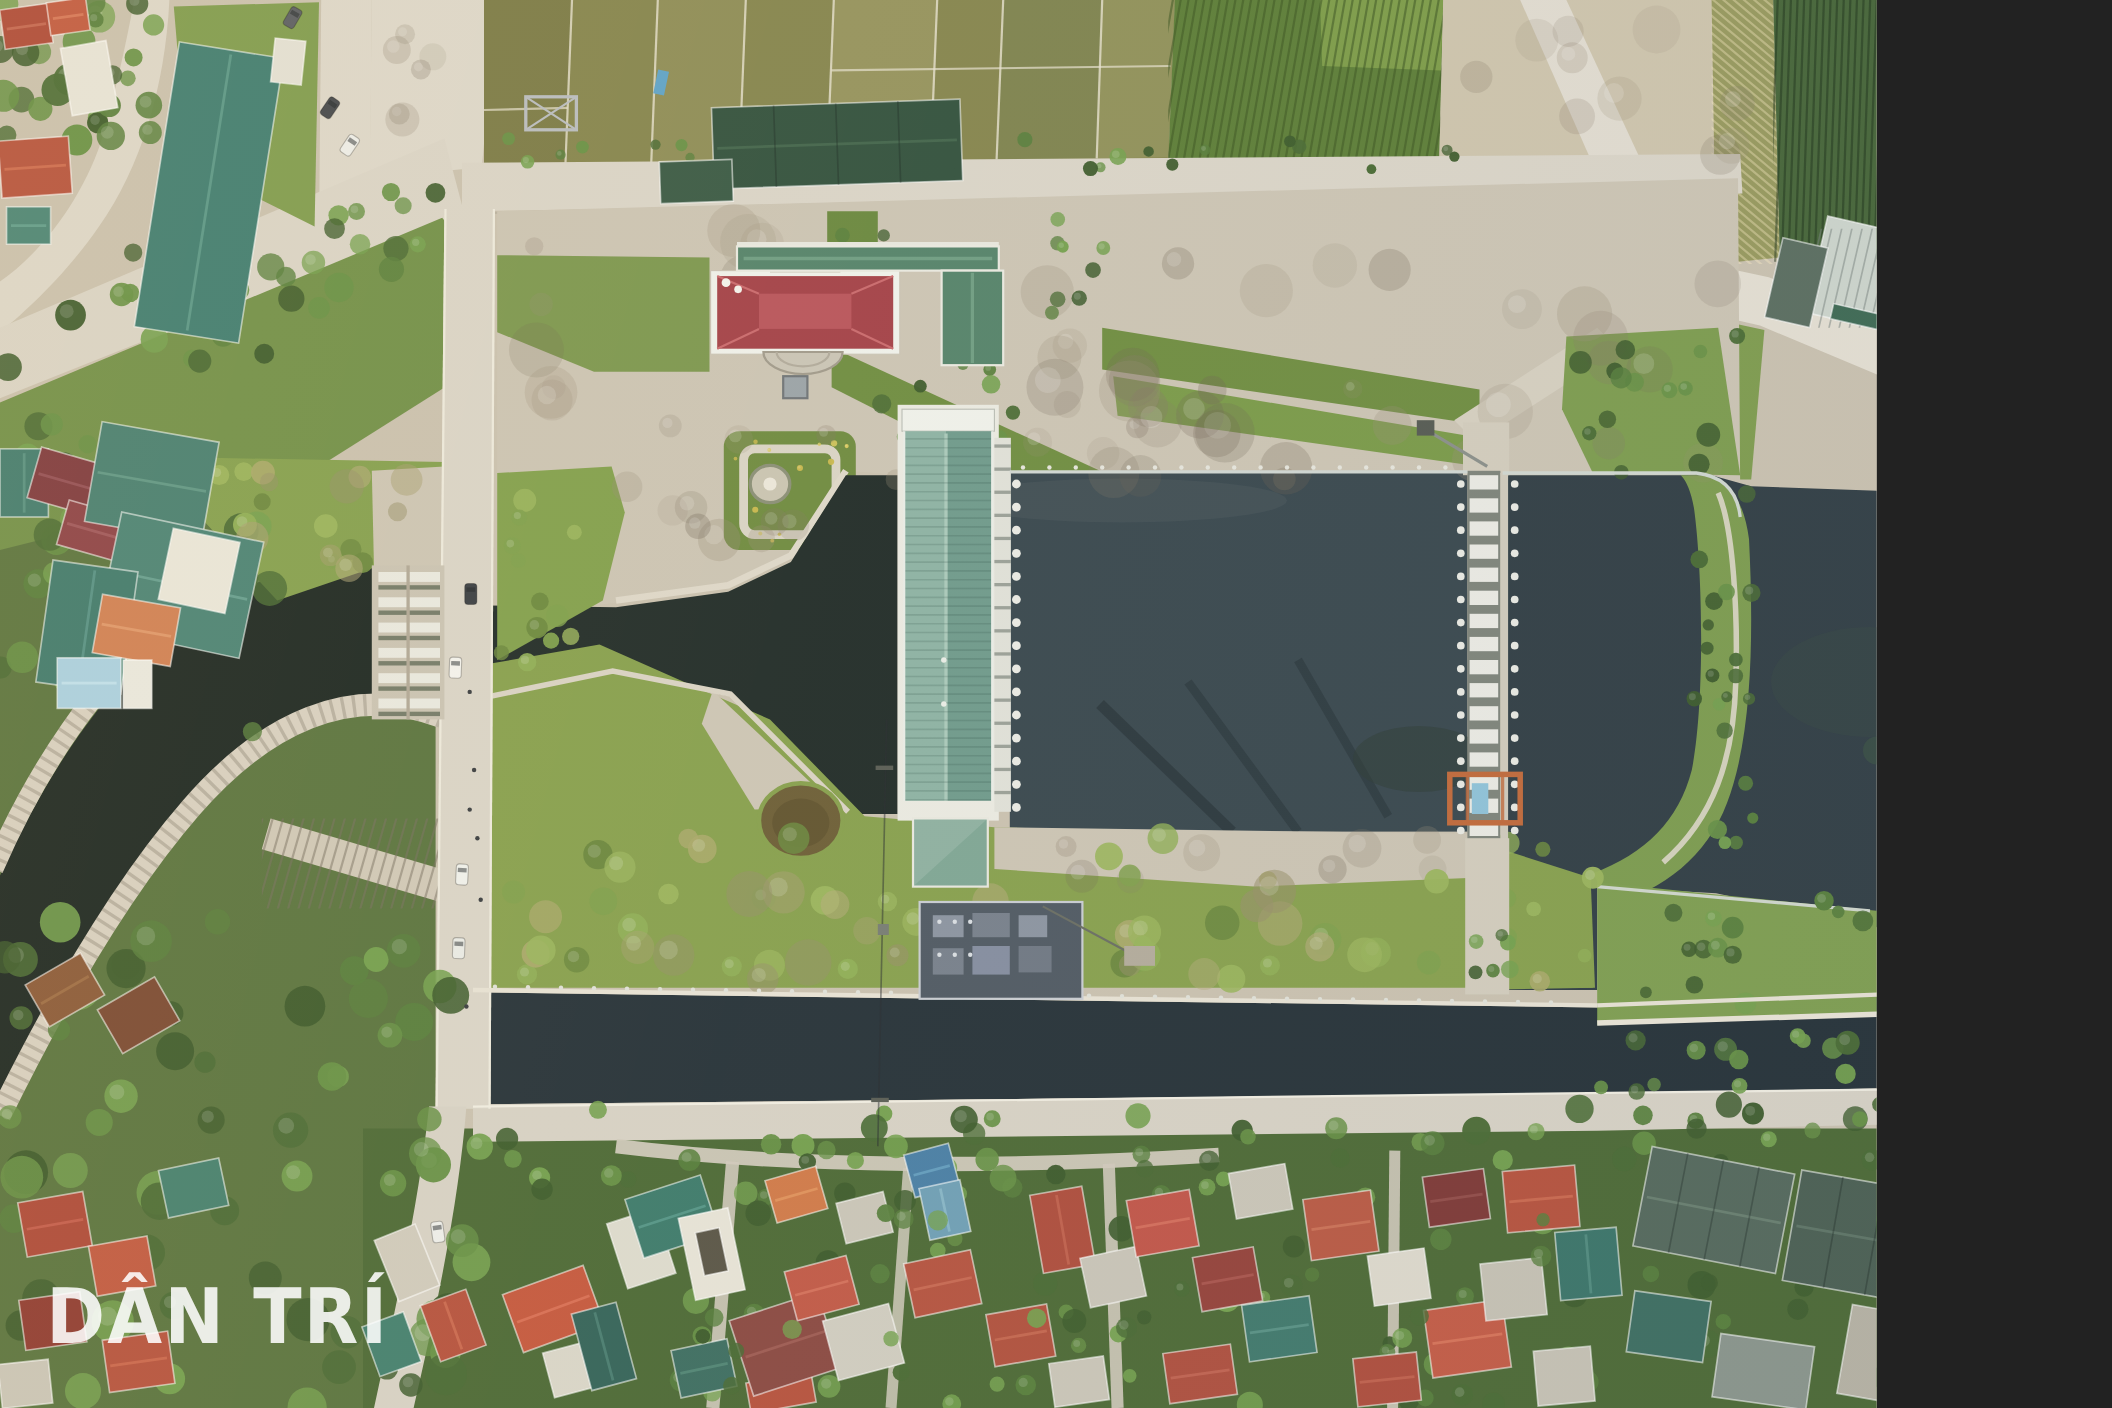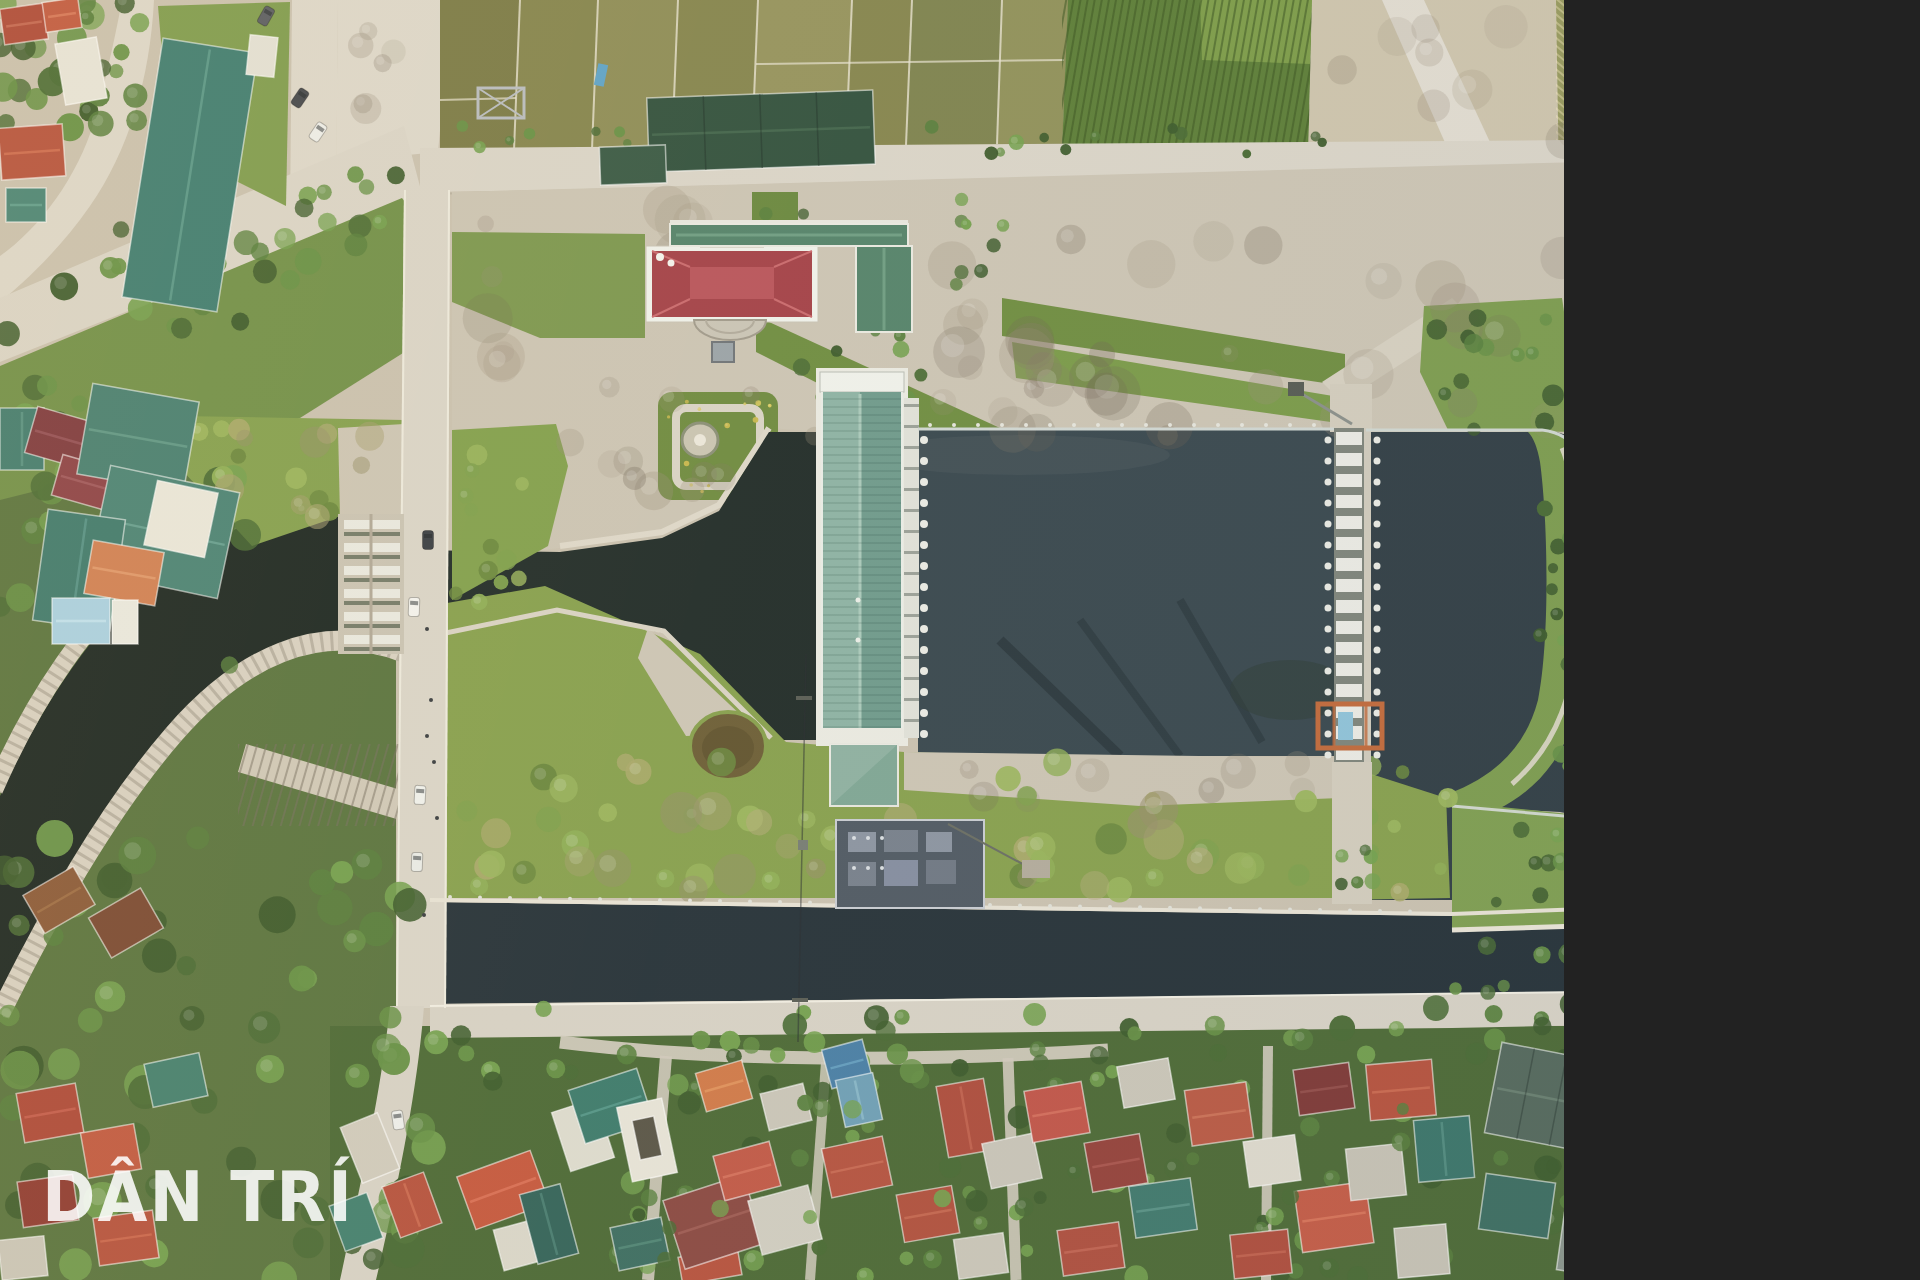--- a/index.html
+++ b/index.html
@@ -1,16 +1,16 @@
 <!DOCTYPE html>
 <html><head>
 <meta charset="utf-8">
 <style>
   html,body{margin:0;padding:0;background:#222;}
-  #stage{position:relative;width:1564px;height:1280px;overflow:hidden;background:#c9c1b0;font-family:"DejaVu Sans","Liberation Sans",sans-serif;}
+  #stage{position:relative;width:1706px;height:1280px;overflow:hidden;background:#c9c1b0;font-family:"DejaVu Sans","Liberation Sans",sans-serif;}
   #scene{position:absolute;left:0;top:0;}
   #light{position:absolute;left:0;top:0;width:1920px;height:1280px;
     background:linear-gradient(105deg,rgba(255,215,140,0.10),rgba(255,235,190,0.04) 40%,rgba(110,130,150,0.05));}
   #wm{position:absolute;left:42px;top:1156px;font-weight:bold;font-size:62px;letter-spacing:2px;
     transform:scale(1.04,1.12);transform-origin:left top;color:rgba(255,255,255,0.87);}
 </style>
 </head>
 <body>
 
 <div id="stage">

